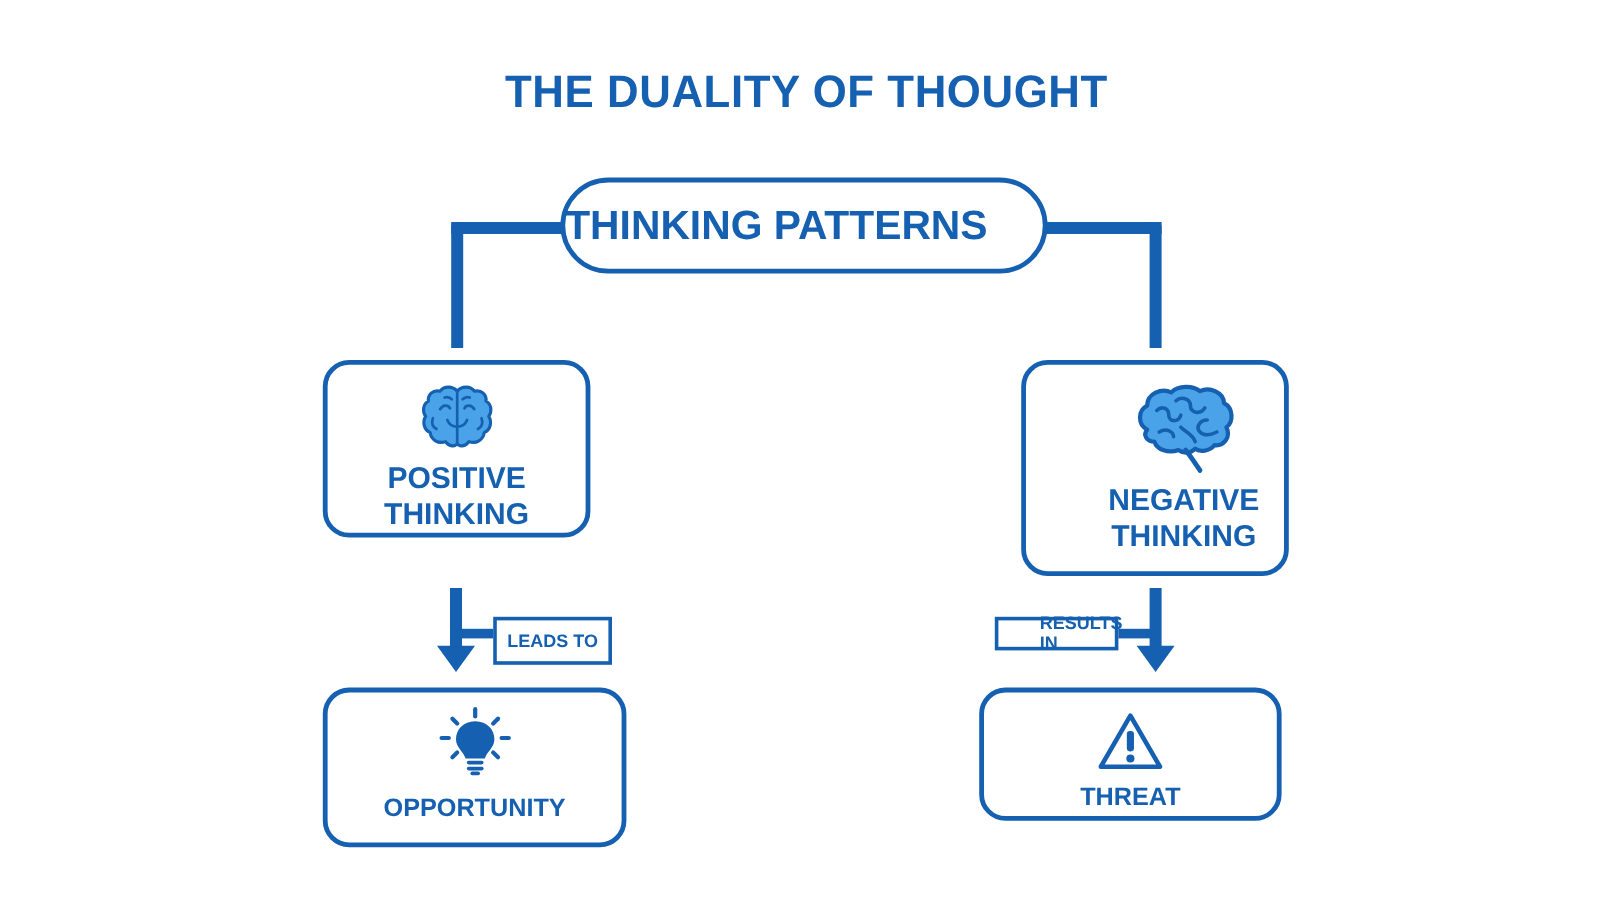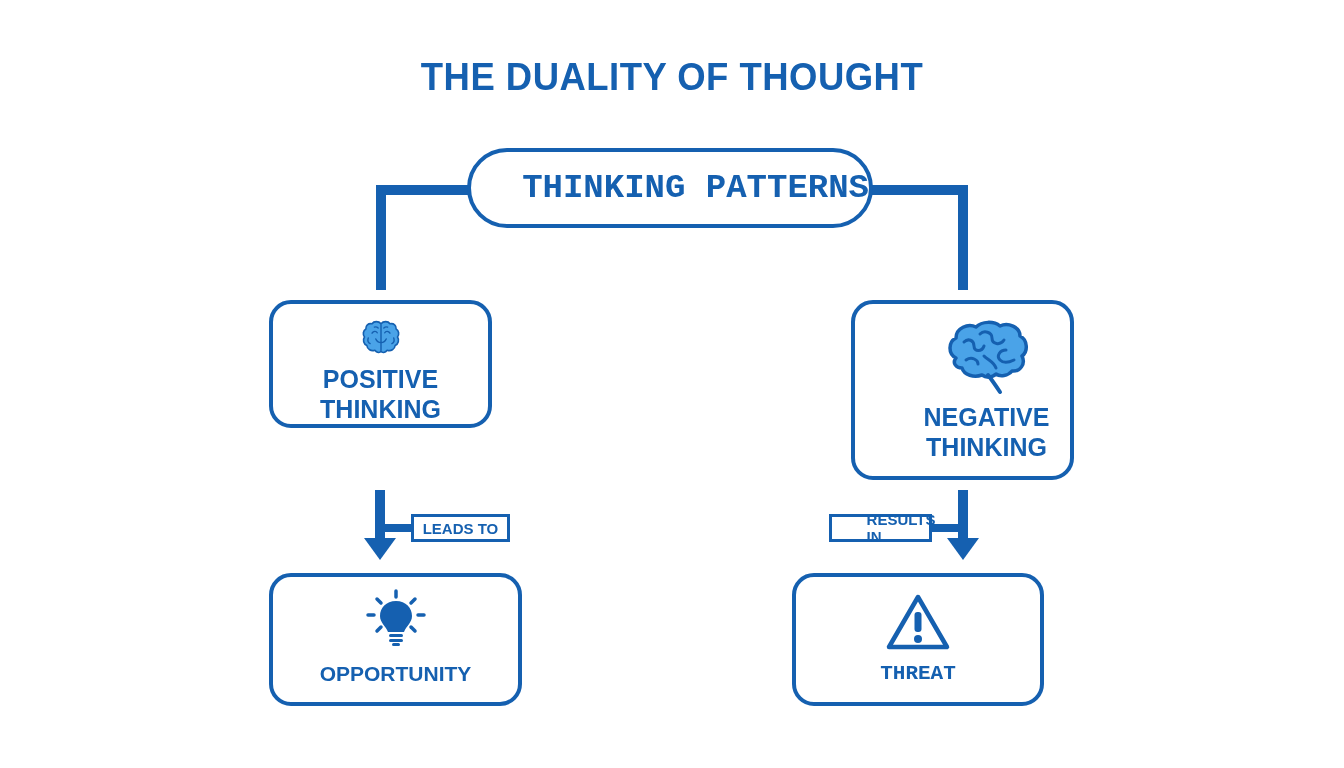--- a/index.html
+++ b/index.html
@@ -11,22 +11,22 @@
     }
     .abs { position: absolute; }
     .title {
       left: 0; width: 1344px; top: 56px; text-align: center;
       font-size: 38px; font-weight: bold; color: #1560b0; letter-spacing: 0.5px;
       transform: scaleX(0.96);
     }
     .pill {
       left: 467px; top: 148px; width: 406px; height: 80px;
       border: 4px solid #1560b0; border-radius: 40px; background: #fff;
-      display: flex; align-items: center; justify-content: flex-end;
-      box-sizing: border-box; z-index: 2; font-family: Liberation Mono, monospace;
+      display: flex; align-items: center; justify-content: flex-start;
+      box-sizing: border-box; z-index: 2;
     }
     .pill span { font-size: 34px; font-weight: bold; color: #1560b0; }
     .bar { background: #1560b0; }
     .card {
       border: 4px solid #1560b0; border-radius: 22px; background: #fff;
       box-sizing: border-box; display: flex; flex-direction: column;
       align-items: center;
     }
     .card .label {
       font-size: 25px; font-weight: bold; color: #1560b0; text-align: center;
@@ -45,21 +45,21 @@
 
 <div class="abs bar" style="left:376px; top:185px; width:100px; height:10px; border-top-left-radius:4px;"></div>
 <div class="abs bar" style="left:376px; top:185px; width:10px; height:105px;"></div>
 <div class="abs bar" style="left:866px; top:185px; width:102px; height:10px; border-top-right-radius:4px;"></div>
 <div class="abs bar" style="left:958px; top:185px; width:10px; height:105px;"></div>
 
 <div class="abs pill">
   <span>THINKING PATTERNS</span>
 </div>
 
-<div class="abs card" style="left:269px; top:300px; width:223px; height:128px;">
+<div class="abs card" style="left:269px; top:300px; width:223px; height:148px;">
   <svg width="82" height="72" viewBox="0 0 82 72" style="margin-top:16px;">
     <path d="M41 8 C36 2 26 2 22 8 C14 6 8 12 9 19 C3 22 2 31 6 36 C2 42 4 51 11 54 C12 62 20 67 28 64 C32 70 39 70 41 66 C43 70 50 70 54 64 C62 67 70 62 71 54 C78 51 80 42 76 36 C80 31 79 22 73 19 C74 12 68 6 60 8 C56 2 46 2 41 8 Z" fill="#4aa3e8" stroke="#1560b0" stroke-width="3.5" stroke-linejoin="round"></path>
     <path d="M41 9 L41 65" stroke="#1560b0" stroke-width="3" fill="none"></path>
     <path d="M22 28 C25 23 31 23 33 27" stroke="#1560b0" stroke-width="3" fill="none" stroke-linecap="round"></path>
     <path d="M49 27 C51 23 57 23 60 28" stroke="#1560b0" stroke-width="3" fill="none" stroke-linecap="round"></path>
     <path d="M30 40 C34 50 48 50 52 40" stroke="#1560b0" stroke-width="3" fill="none" stroke-linecap="round"></path>
     <path d="M14 38 C12 44 14 48 18 50" stroke="#1560b0" stroke-width="3" fill="none" stroke-linecap="round"></path>
     <path d="M68 38 C70 44 68 48 64 50" stroke="#1560b0" stroke-width="3" fill="none" stroke-linecap="round"></path>
     <path d="M27 15 C30 14 33 15 35 17" stroke="#1560b0" stroke-width="3" fill="none" stroke-linecap="round"></path>
     <path d="M55 15 C52 14 49 15 47 17" stroke="#1560b0" stroke-width="3" fill="none" stroke-linecap="round"></path>
@@ -80,21 +80,21 @@
   </svg>
   <div class="label" style="margin-top:6px;">NEGATIVE</div>
   <div class="label">THINKING</div>
 </div>
 
 <div class="abs bar" style="left:375px; top:490px; width:10px; height:52px;"></div>
 <svg class="abs" style="left:364px; top:538px;" width="32" height="22" viewBox="0 0 32 22">
   <polygon points="0,0 32,0 16,22" fill="#1560b0"></polygon>
 </svg>
 <div class="abs bar" style="left:385px; top:524px; width:28px; height:8px;"></div>
-<div class="abs tag" style="left:411px; top:514px; width:99px; height:28px;">
+<div class="abs tag" style="left:411px; top:514px; width:99px; height:40px;">
   <span>LEADS TO</span>
 </div>
 
 <div class="abs bar" style="left:958px; top:490px; width:10px; height:52px;"></div>
 <svg class="abs" style="left:947px; top:538px;" width="32" height="22" viewBox="0 0 32 22">
   <polygon points="0,0 32,0 16,22" fill="#1560b0"></polygon>
 </svg>
 <div class="abs bar" style="left:930px; top:524px; width:30px; height:8px;"></div>
 <div class="abs tag" style="left:829px; top:514px; width:103px; height:28px;padding-left:41px;">
   <span>RESULTS IN</span>
@@ -112,20 +112,20 @@
       <line x1="51" y1="42" x2="47" y2="38"></line>
     </g>
     <path d="M32 12 C22 12 16 19 16 27 C16 34 22 37 24 43 L40 43 C42 37 48 34 48 27 C48 19 42 12 32 12 Z" fill="#1560b0"></path>
     <rect x="25" y="45" width="14" height="3" rx="1.5" fill="#1560b0"></rect>
     <rect x="25" y="50" width="14" height="3" rx="1.5" fill="#1560b0"></rect>
     <rect x="28" y="54" width="8" height="3" rx="1.5" fill="#1560b0"></rect>
   </svg>
   <div class="label" style="font-size:21px; margin-top:12px;">OPPORTUNITY</div>
 </div>
 
-<div class="abs card" style="left:792px; top:573px; width:252px; height:133px;font-family:Liberation Mono, monospace;">
+<div class="abs card" style="left:816px; top:573px; width:252px; height:111px;">
   <svg width="66" height="60" viewBox="0 0 66 60" style="margin-top:16px;">
     <path d="M33 4 L62 54 L4 54 Z" fill="none" stroke="#1560b0" stroke-width="4.5" stroke-linejoin="round"></path>
     <rect x="29.5" y="19" width="7" height="20" rx="3" fill="#1560b0"></rect>
     <circle cx="33" cy="46" r="4" fill="#1560b0"></circle>
   </svg>
   <div class="label" style="font-size:21px; margin-top:6px;">THREAT</div>
 </div>
 
 </body></html>

